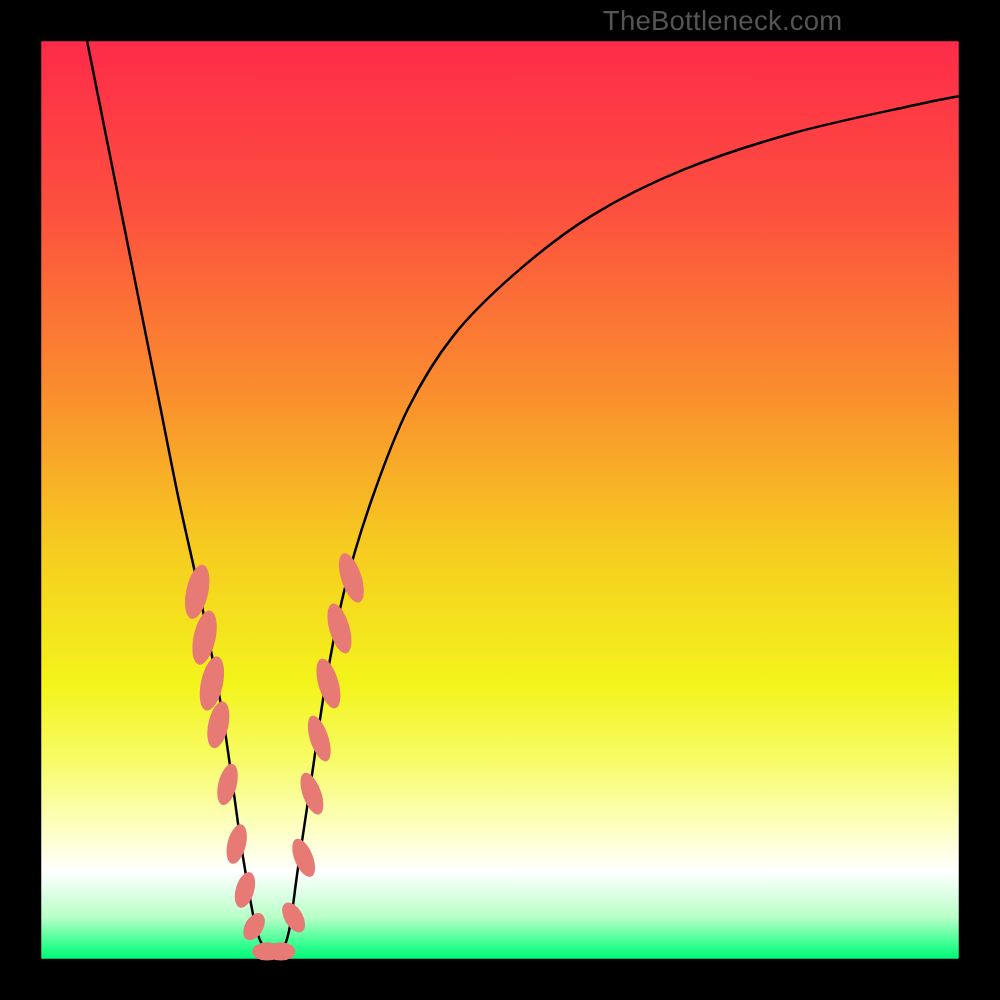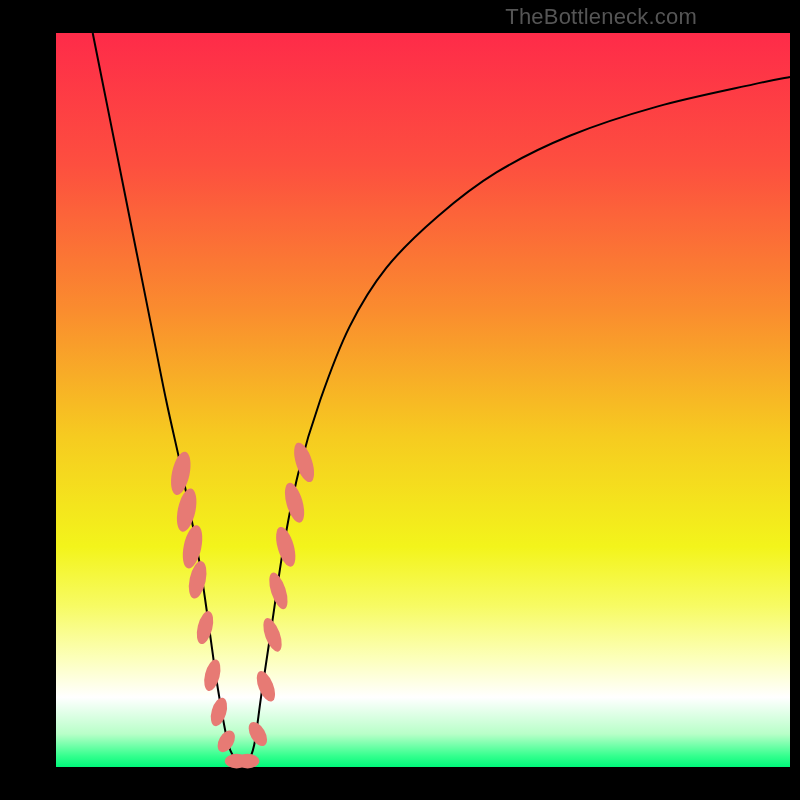--- a/index.html
+++ b/index.html
@@ -9,21 +9,20 @@
     height: 800px;
     overflow: hidden;
     background: #000;
     font-family: Arial, Helvetica, sans-serif;
   }
   .frame {
     position: absolute;
     left: 0; top: 0;
     width: 684px; height: 800px;
     background: #000;
-    margin-left: 23px;
   }
   .plot-area {
     position: absolute;
     left: 33px;
     top: 33px;
     width: 734px;
     height: 734px;
     
   }
   .watermark {

